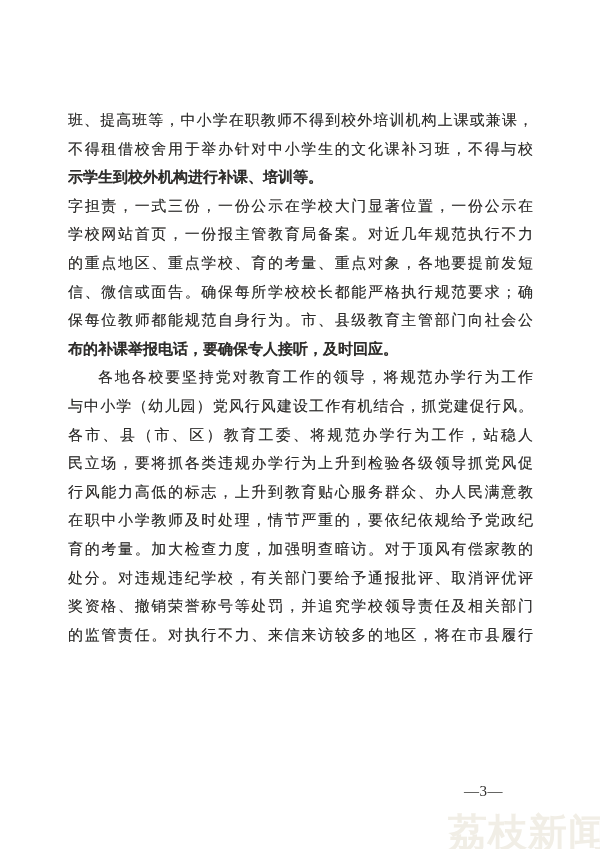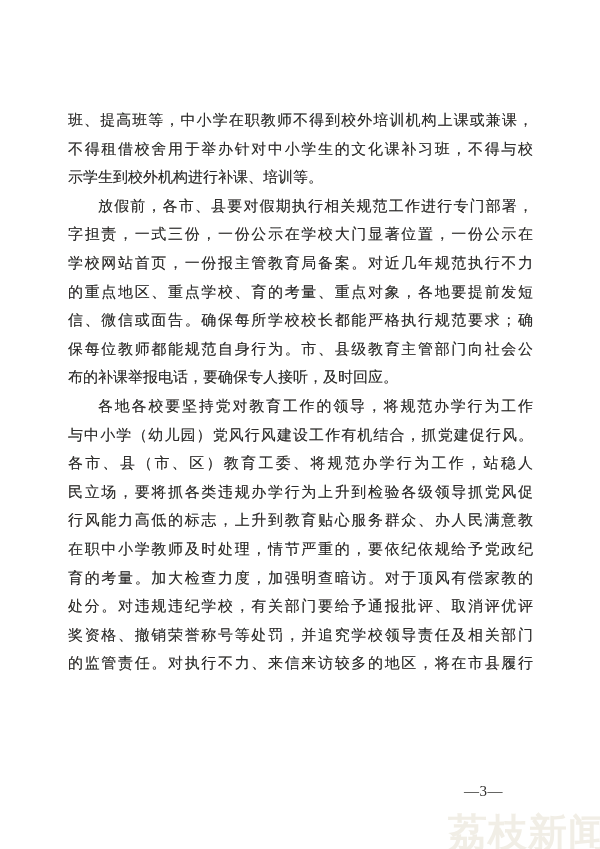--- a/index.html
+++ b/index.html
@@ -24,20 +24,21 @@
     color: var(--ink, #2e2d2b);
     text-align: justify;
     text-align-last: justify;
     overflow: hidden;
     white-space: nowrap;
     text-shadow: 0 0 0.4px rgba(46,45,43,0.55); 
   }
   .line.no-justify {
     text-align: left;
     text-align-last: left;
+    font-weight: bold;
   }
   .line.indent {
     text-indent: 2em;
   }
   .page-number {
     position: absolute;
     left: 464px;
     top: 782px;
     font-size: 15px;
     line-height: 18px;
@@ -61,21 +62,20 @@
 </head>
 <body style="background: rgb(255, 255, 255);">
 
 <div class="doc-body">
     <div>
       <div class="line">班、提高班等，中小学在职教师不得到校外培训机构上课或兼课，</div>
       <div class="line">不得租借校舍用于举办针对中小学生的文化课补习班，不得与校</div>
       <div class="line no-justify">示学生到校外机构进行补课、培训等。</div>
     </div>
     <div>
-      <div class="line indent">放假前，各市、县要对假期执行相关规范工作进行专门部署，</div>
       <div class="line">字担责，一式三份，一份公示在学校大门显著位置，一份公示在</div>
       <div class="line">学校网站首页，一份报主管教育局备案。对近几年规范执行不力</div>
       <div class="line">的重点地区、重点学校、育的考量、重点对象，各地要提前发短</div>
       <div class="line">信、微信或面告。确保每所学校校长都能严格执行规范要求；确</div>
       <div class="line">保每位教师都能规范自身行为。市、县级教育主管部门向社会公</div>
       <div class="line no-justify">布的补课举报电话，要确保专人接听，及时回应。</div>
     </div>
     <div>
       <div class="line indent">各地各校要坚持党对教育工作的领导，将规范办学行为工作</div>
       <div class="line">与中小学（幼儿园）党风行风建设工作有机结合，抓党建促行风。</div>

